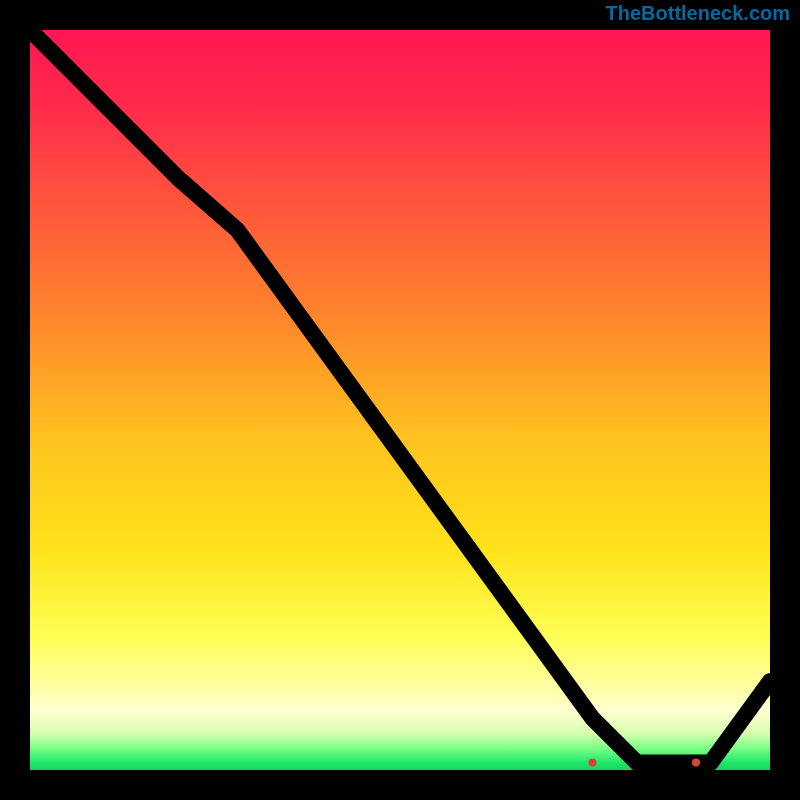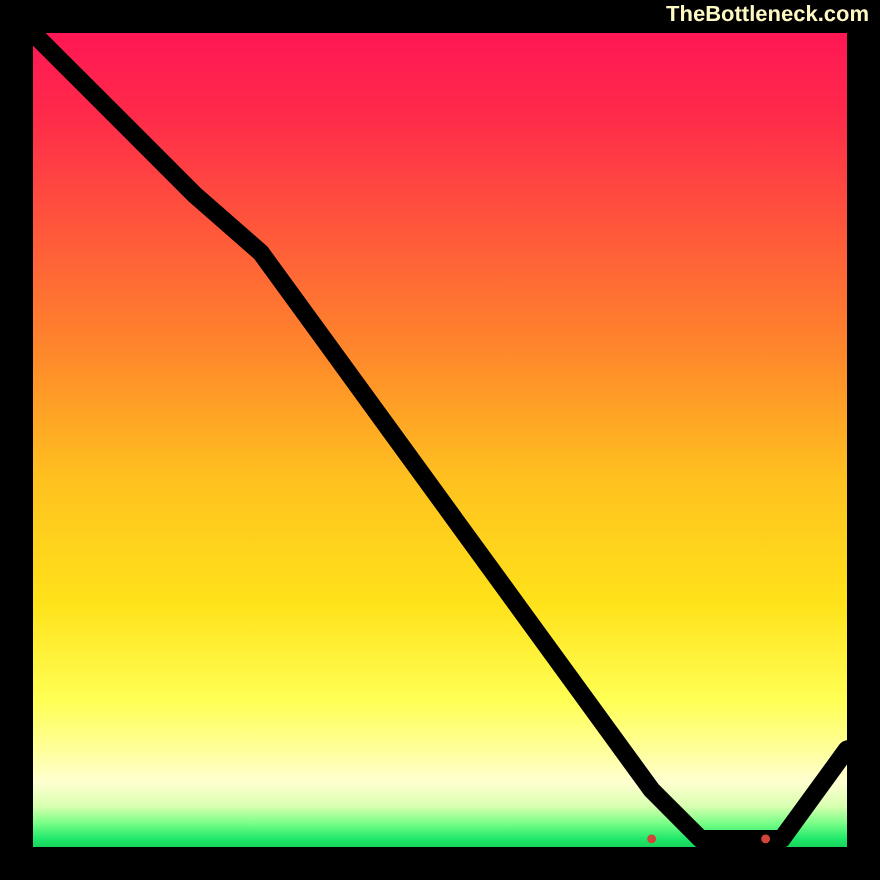--- a/index.html
+++ b/index.html
@@ -14,21 +14,21 @@
   .stage {
     position: relative;
     width: 800px;
     height: 800px;
     background: #000;
   }
   .watermark {
     position: absolute;
     top: 2px;
     right: 10px;
-    color: #fef9c3;
+    color: #0369a1;
     font-size: 20px;
     font-weight: 600;
     z-index: 5;
   }
   .plot-area {
     position: absolute;
     left: 30px;
     top: 30px;
     width: 740px;
     height: 740px;

